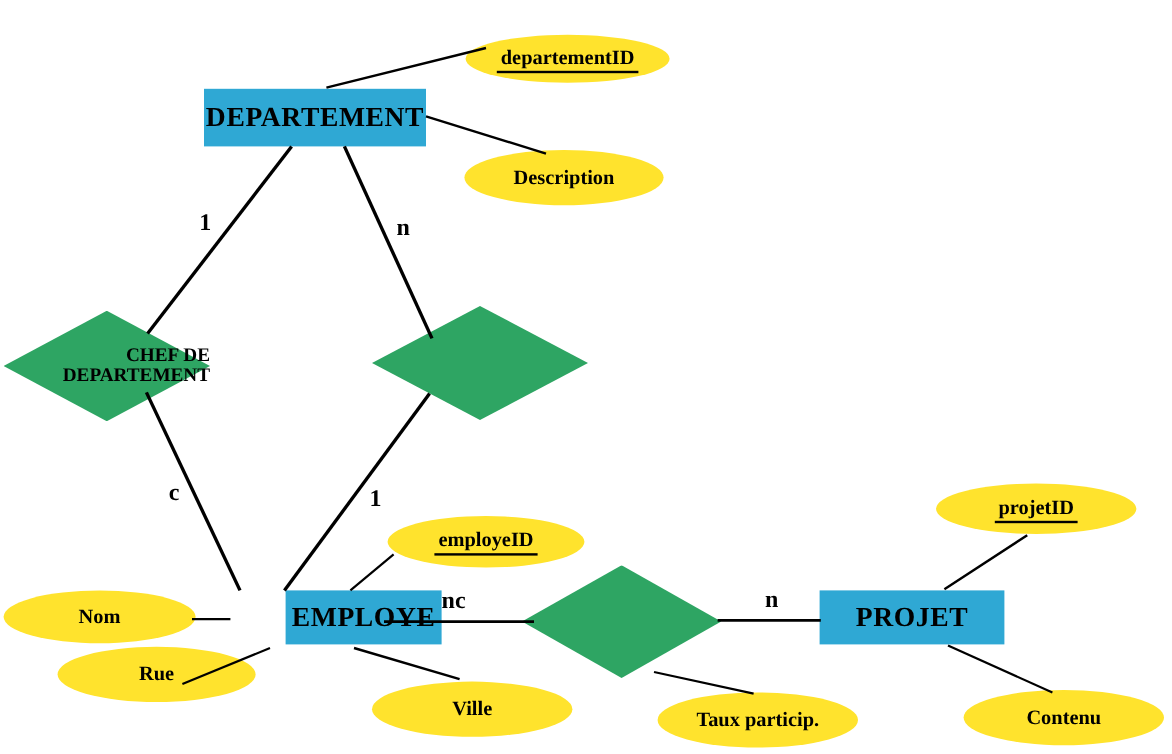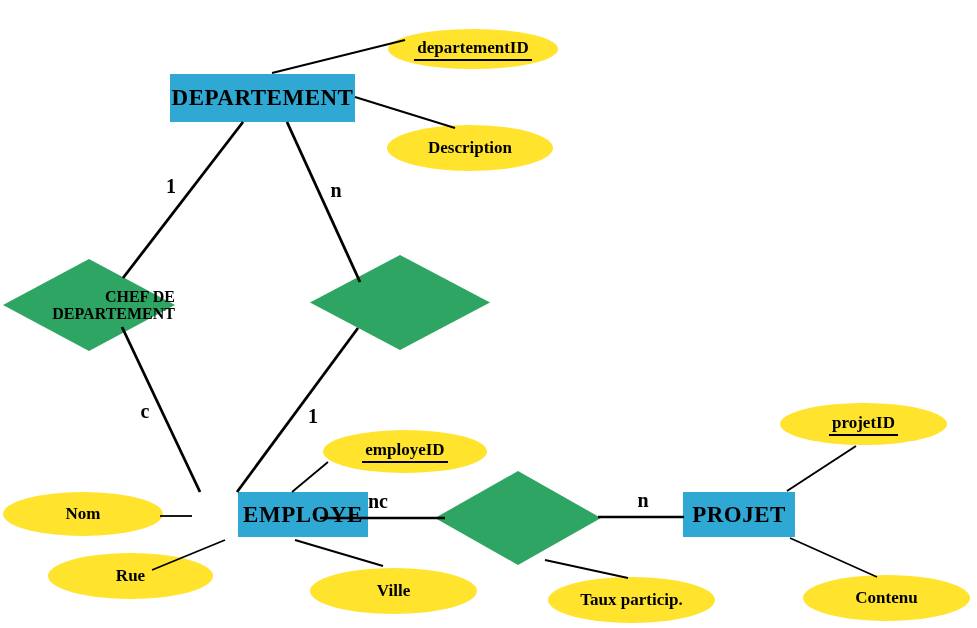--- a/index.html
+++ b/index.html
@@ -78,21 +78,21 @@
 </style>
 </head>
 <body>
 
 <div class="canvas">
 
   <div class="entity" style="left:170px; top:74px; width:185px; height:48px;">DEPARTEMENT</div>
 
   <div class="entity" style="left:190px; top:492px; width:130px; height:45px;margin-left:48px;">EMPLOYE</div>
 
-  <div class="entity" style="left:683px; top:492px; width:112px; height:45px;">PROJET</div>
+  <div class="entity" style="left:683px; top:492px; width:154px; height:45px;">PROJET</div>
 
   <div class="rel small-label" style="left:3px; top:259px; width:172px; height:92px;">
     <div class="rel-shape"></div>
     <span class="rel-label">CHEF DE DEPARTEMENT</span>
   </div>
 
   <div class="rel" style="left:310px; top:255px; width:180px; height:95px;">
     <div class="rel-shape"></div>
   </div>
 
@@ -109,21 +109,21 @@
   </div>
 
   <div class="attr" style="left:323px; top:430px; width:164px; height:43px;">
     <span class="key-label">employeID</span>
   </div>
 
   <div class="attr" style="left:3px; top:492px; width:160px; height:44px;">
     <span>Nom</span>
   </div>
 
-  <div class="attr" style="left:48px; top:553px; width:165px; height:46px;">
+  <div class="attr" style="left:48px; top:539px; width:165px; height:46px;">
     <span>Rue</span>
   </div>
 
   <div class="attr" style="left:548px; top:577px; width:167px; height:46px;">
     <span>Taux particip.</span>
   </div>
 
   <div class="attr" style="left:310px; top:568px; width:167px; height:46px;">
     <span>Ville</span>
   </div>

